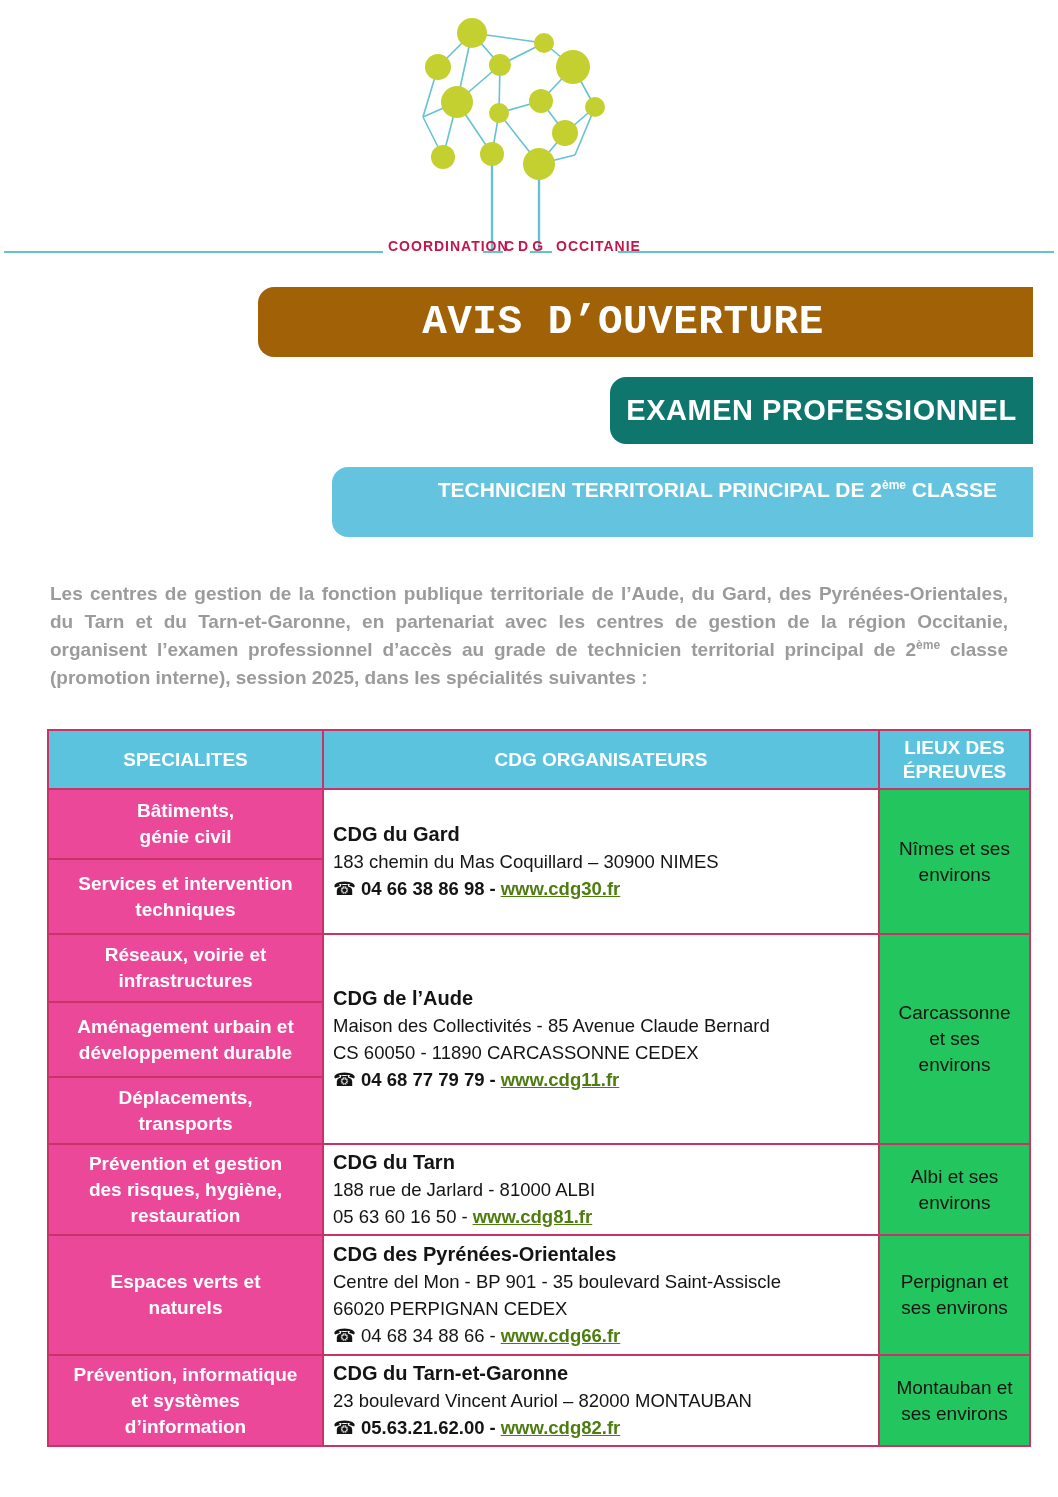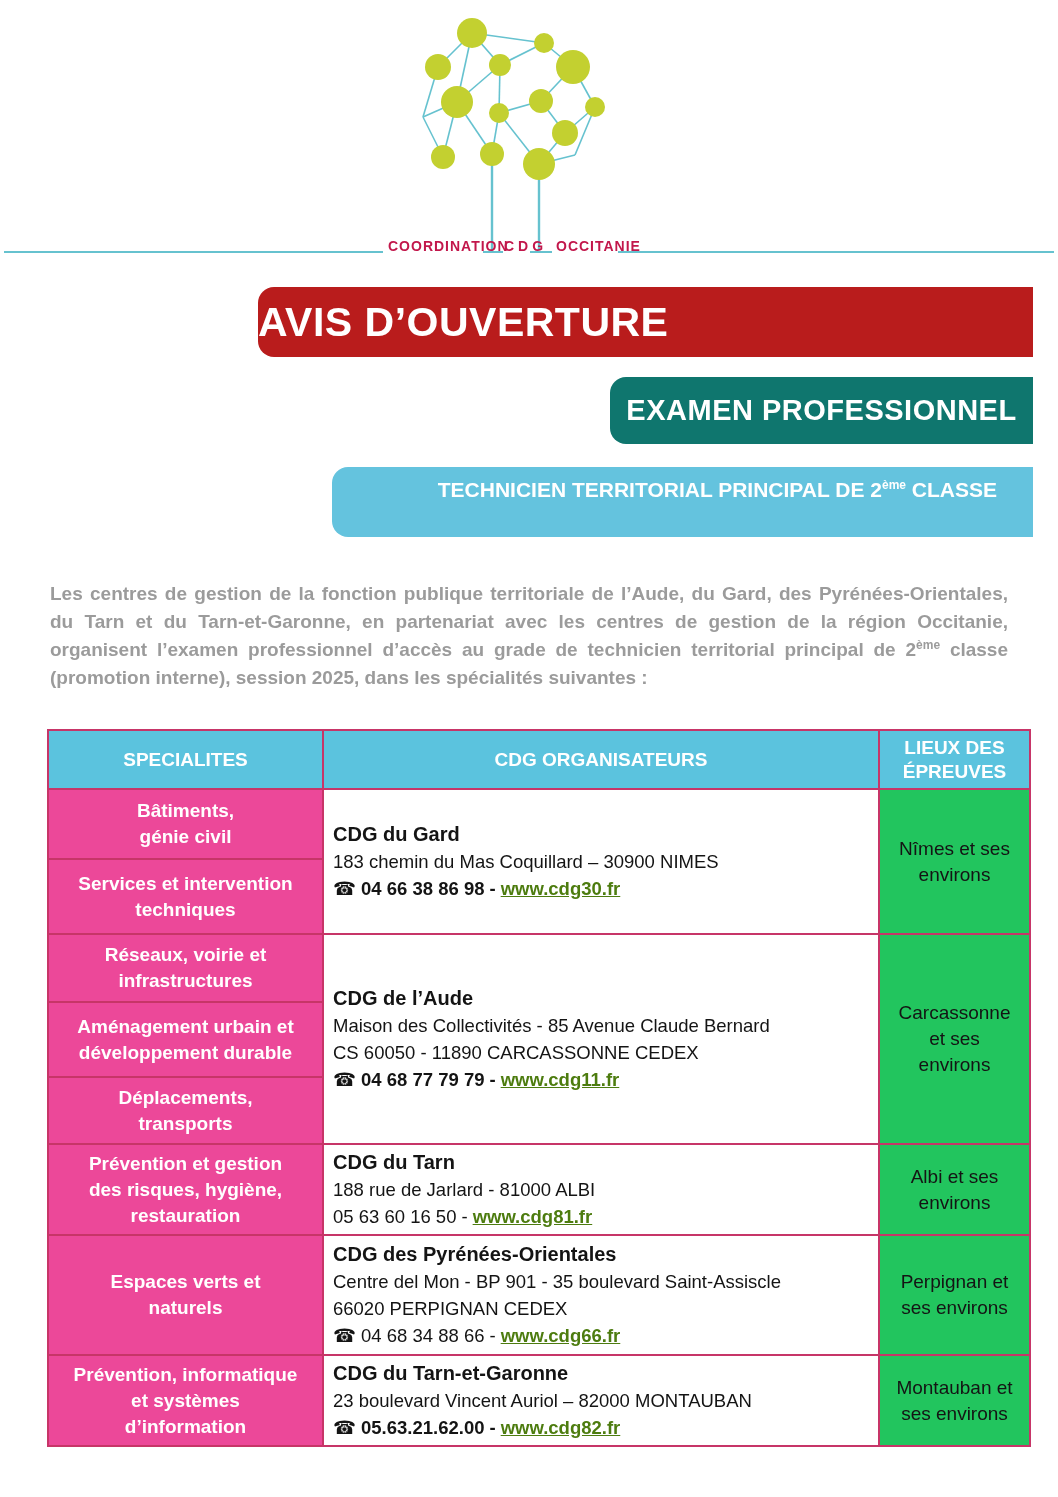--- a/index.html
+++ b/index.html
@@ -11,23 +11,24 @@
   
   .logo-svg{position:absolute;left:0;top:0;width:1058px;height:265px;}
   .logo-word{
     position:absolute;top:238px;color:#c2174b;font-weight:bold;font-size:14px;
     letter-spacing:1px;white-space:nowrap;
   }
   .logo-word.cdg{letter-spacing:4px;}
   
   .banner{position:absolute;border-radius:16px 0 0 16px;color:#ffffff;font-weight:bold;}
   .banner-title{
-    left:258px;top:287px;width:775px;height:70px;background:#b91c1c;
-    font-size:41px;line-height:70px;text-align:left;padding-right:45px;box-sizing:border-box;
+    left:258px;top:287px;width:775px;height:70px;background:#a16207;
+    font-size:41px;line-height:70px;text-align:center;padding-right:45px;box-sizing:border-box;
     letter-spacing:.5px;
+    font-family:Liberation Mono, monospace;
   }
   .banner-subtitle{
     left:610px;top:377px;width:423px;height:67px;background:#0f766e;
     font-size:29px;line-height:67px;text-align:center;letter-spacing:.5px;
   }
   .banner-exam{
     left:332px;top:467px;width:701px;height:70px;background:#64c3de;
     font-size:21px;text-align:right;padding:9px 36px 8px 0;box-sizing:border-box;line-height:27px;
   }
   .banner-exam sup{font-size:12px;line-height:0;}

